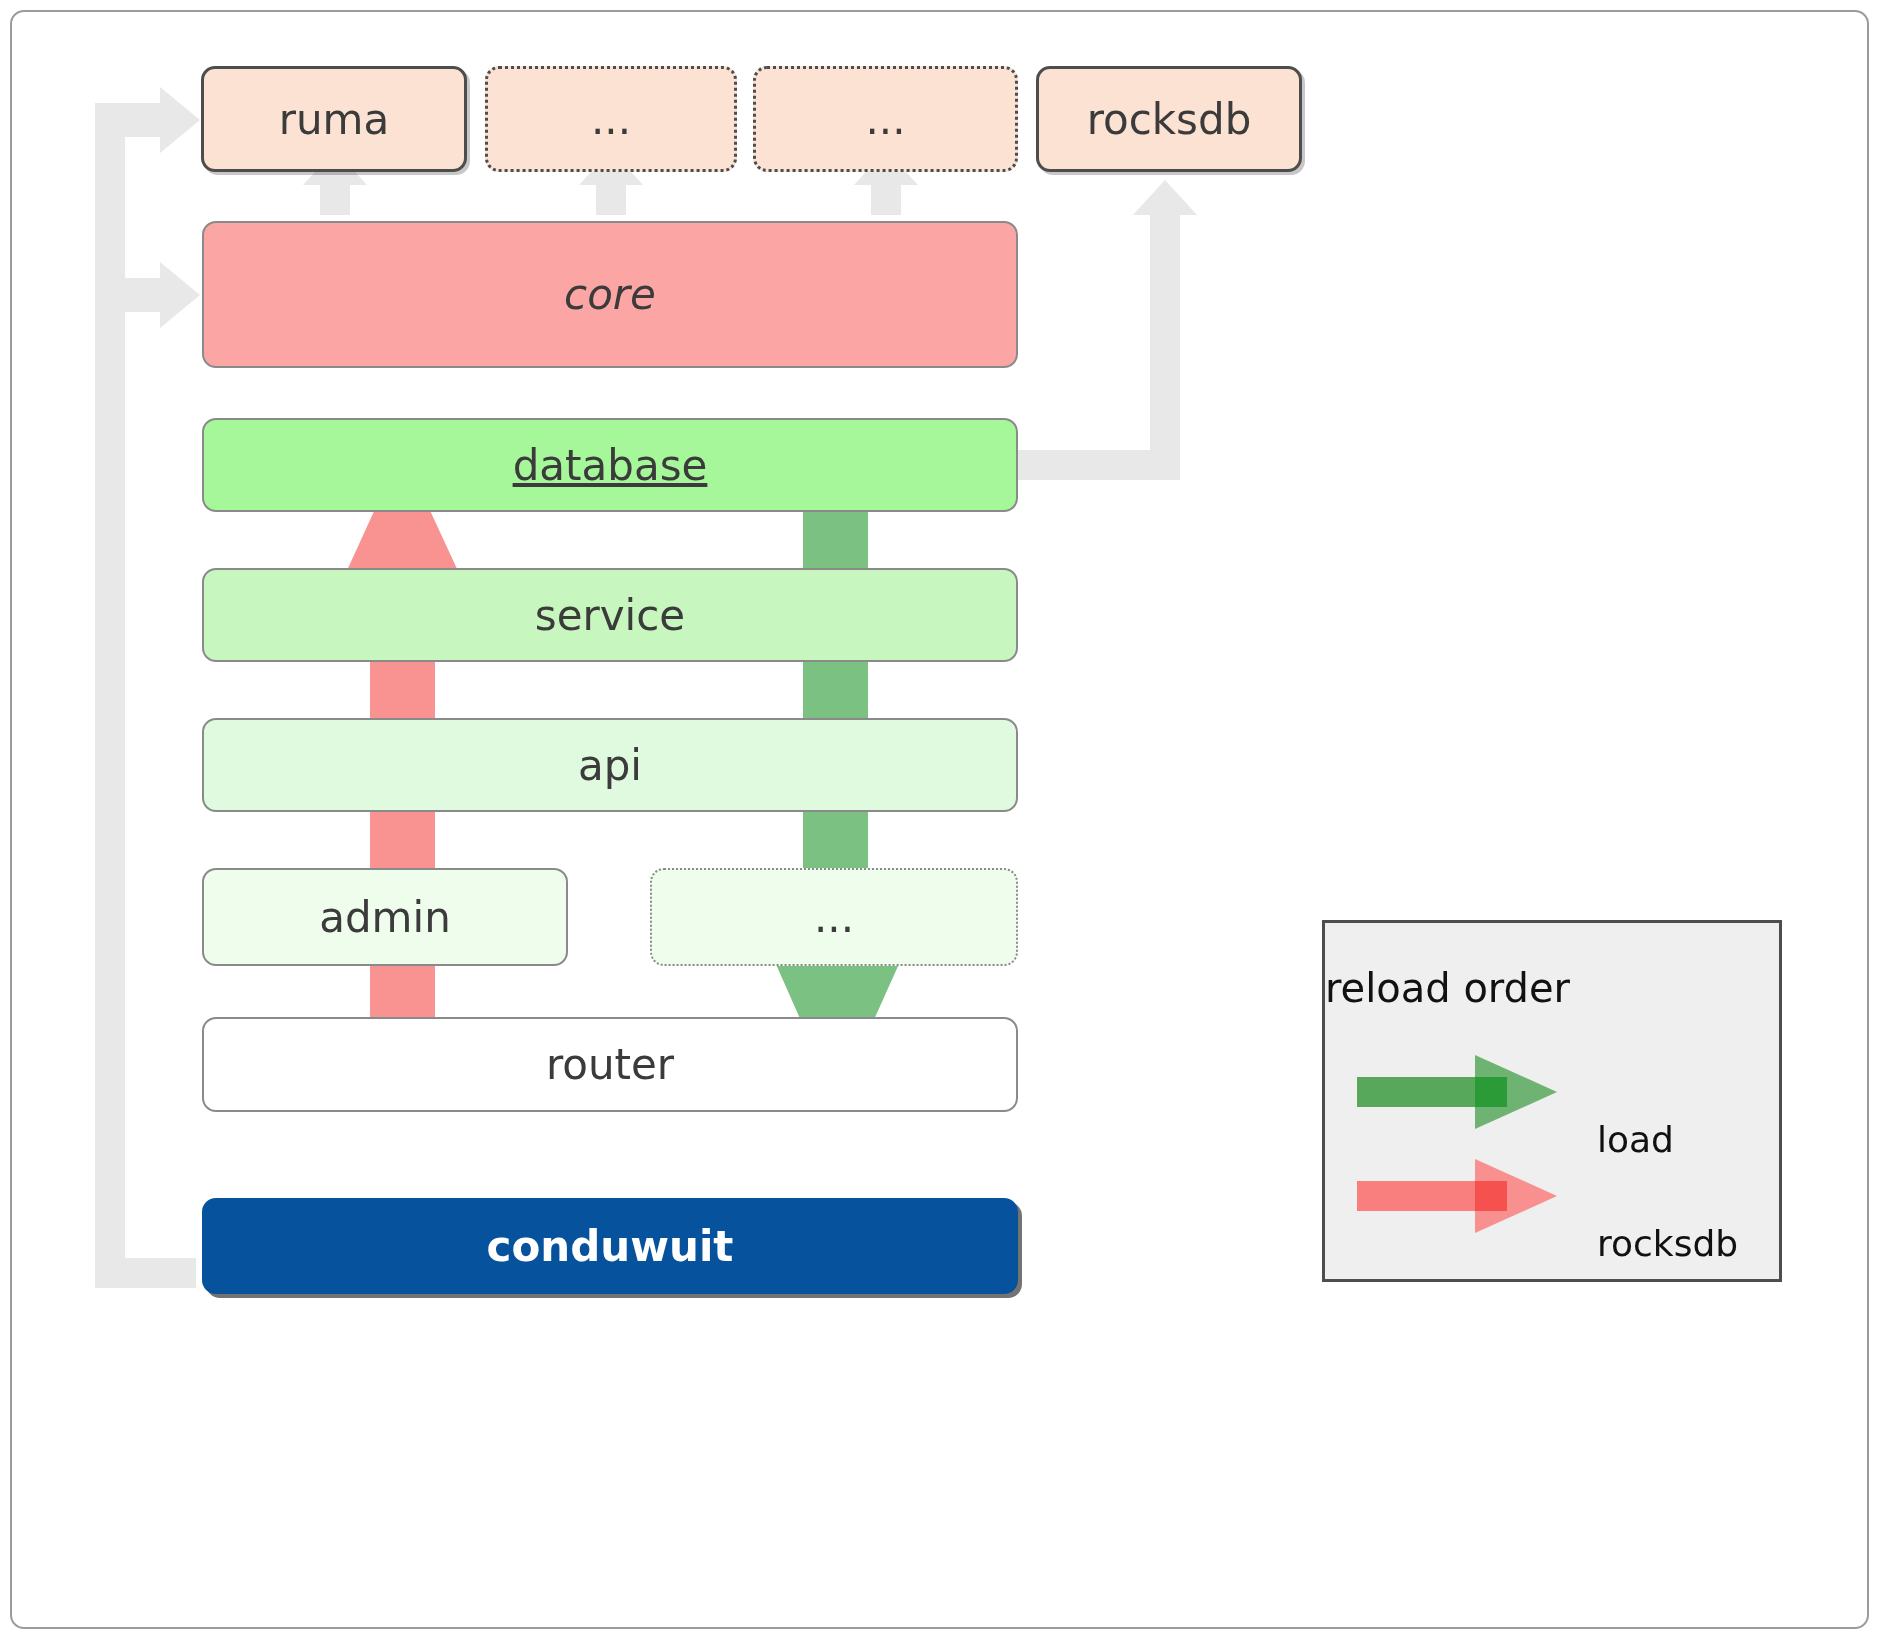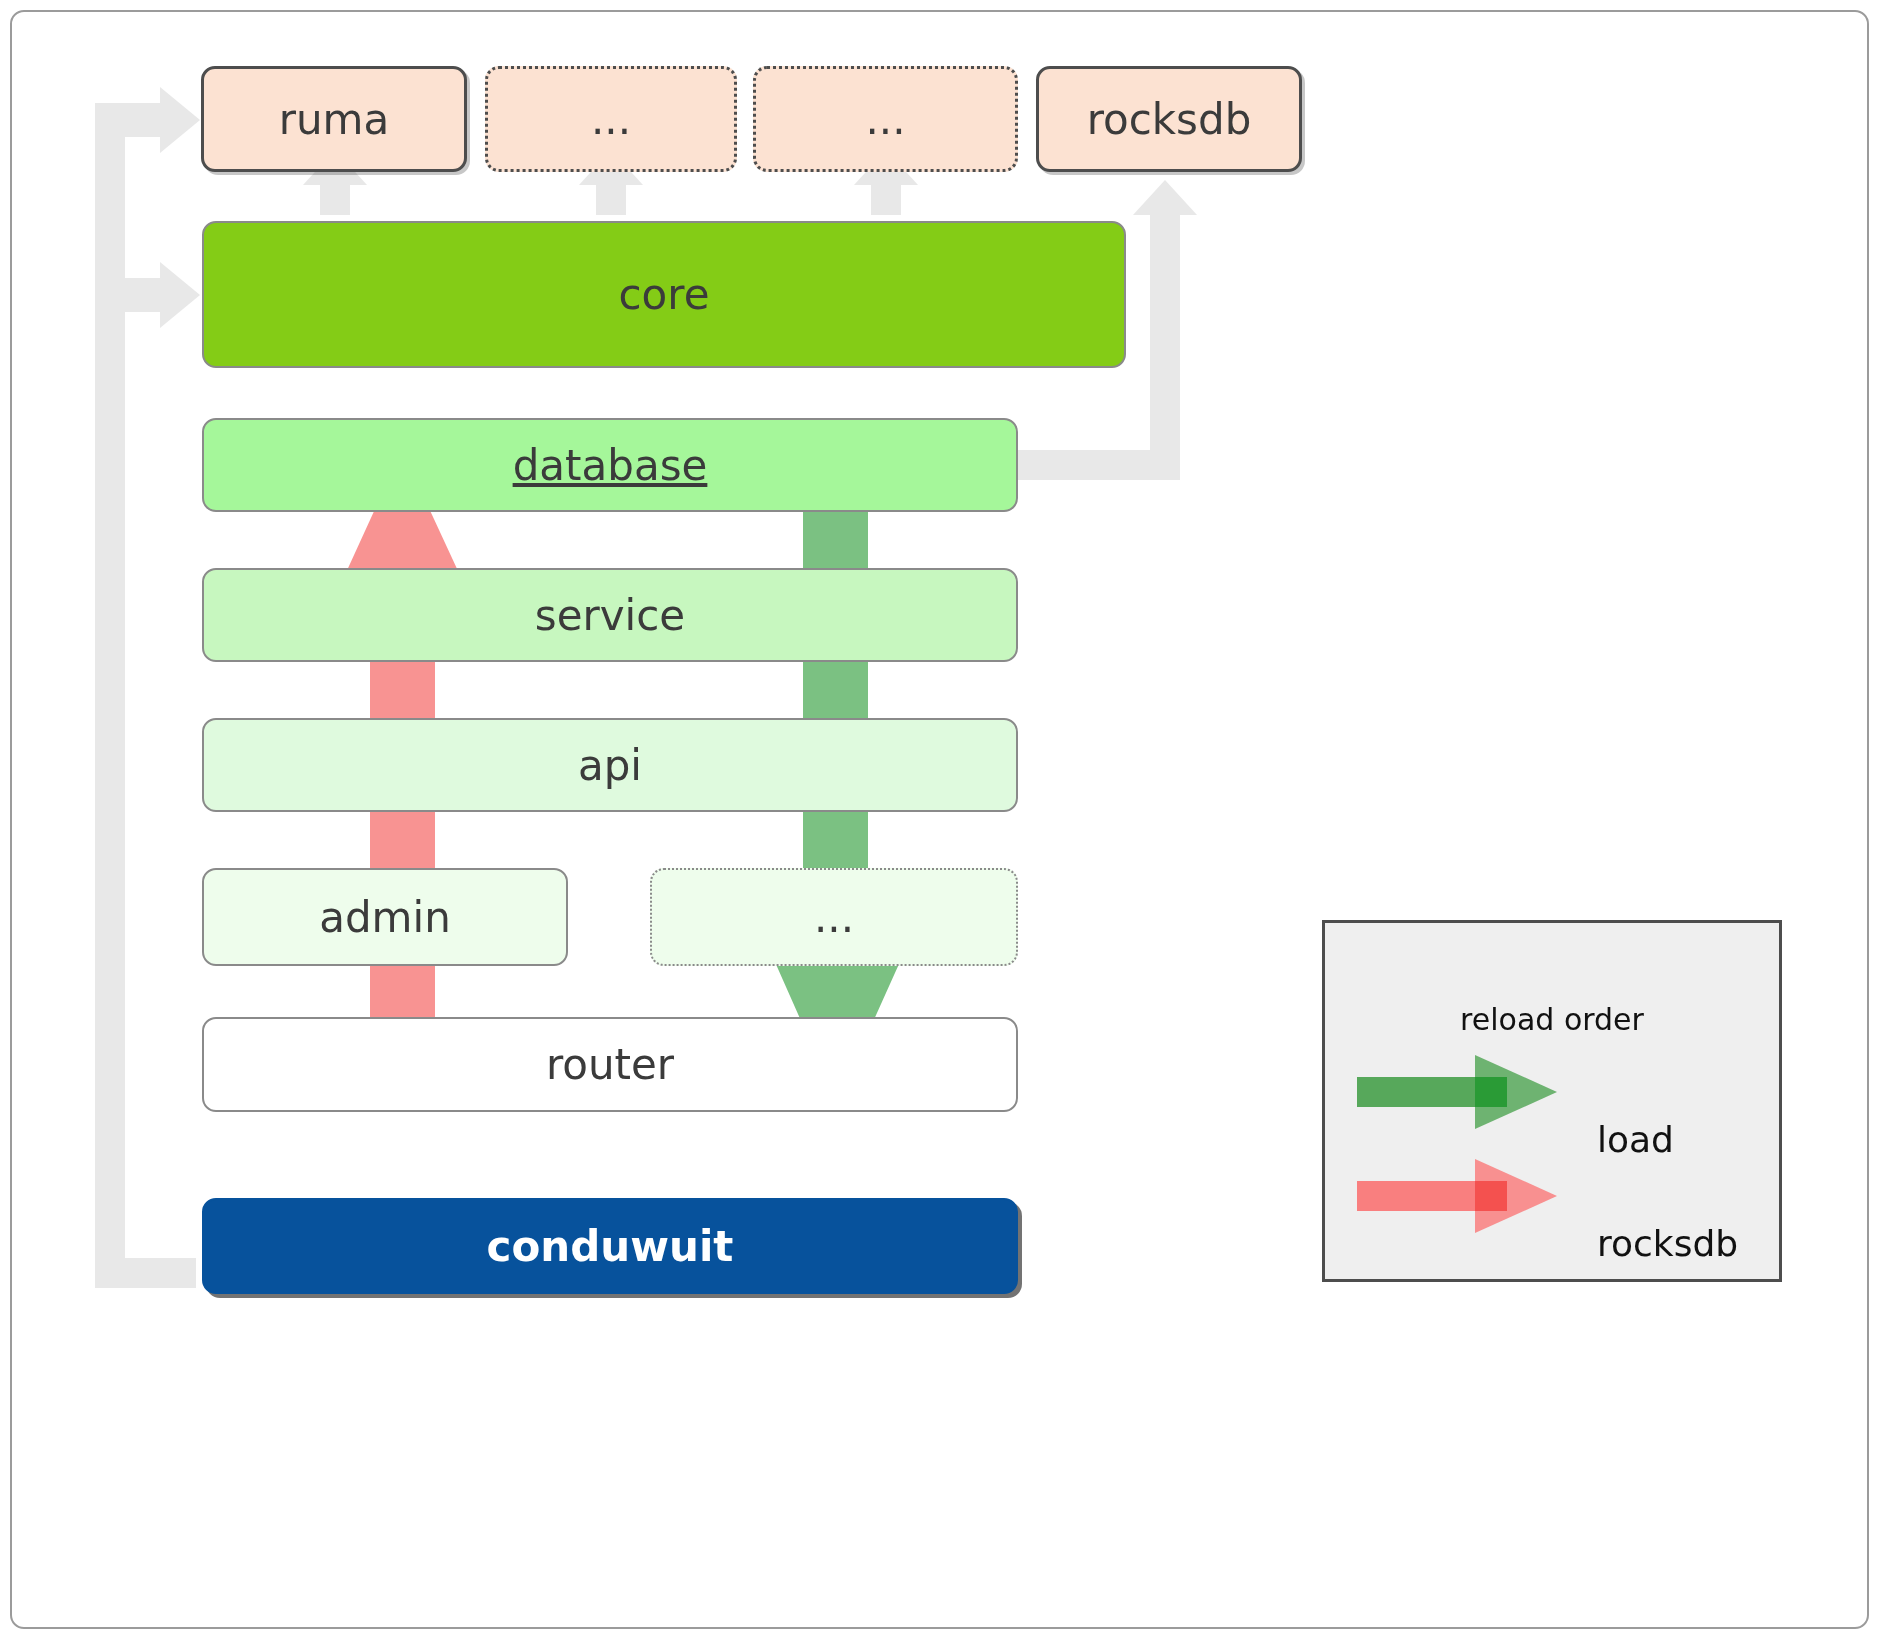--- a/index.html
+++ b/index.html
@@ -54,24 +54,23 @@
   .legend{
     position:absolute;
     background:#efefef;
     border:3px solid #4d4d4d;
     box-sizing:border-box;
     z-index:7;
   }
   .legend-title{
     position:absolute;
     width:100%;
-    text-align:center;
-    font-size:30px;
+    text-align:left;
+    font-size:40px;
     color:#111;
-    margin-top:37px;
   }
   .legend-label{
     position:absolute;
     font-size:36px;
     color:#111;
     margin-top:48px;
   }
   svg{display:block;}
   .bigarrow{position:absolute;z-index:5;pointer-events:none;}
 </style>
@@ -113,21 +112,21 @@
   <div class="node dep dotted" style="left:485px;top:66px;width:252px;height:106px;background:#fce2d2;">
     <span>...</span>
   </div>
   <div class="node dep dotted" style="left:753px;top:66px;width:265px;height:106px;background:#fce2d2;">
     <span>...</span>
   </div>
   <div class="node dep" style="left:1036px;top:66px;width:266px;height:106px;background:#fce2d2;">
     <span>rocksdb</span>
   </div>
 
-  <div class="node layer" style="left:202px;top:221px;width:924px;height:147px;background:#84cc16;">
+  <div class="node layer" style="left:202px;top:221px;width:816px;height:147px;background:#fca5a5;font-style:italic;">
     <span>core</span>
   </div>
 
   <div class="node layer" style="left:202px;top:418px;width:816px;height:94px;background:#a5f79a;text-decoration:underline;">
     <span>database</span>
   </div>
 
   <div class="node layer" style="left:202px;top:568px;width:816px;height:94px;background:#c7f7bf;">
     <span>service</span>
   </div>

